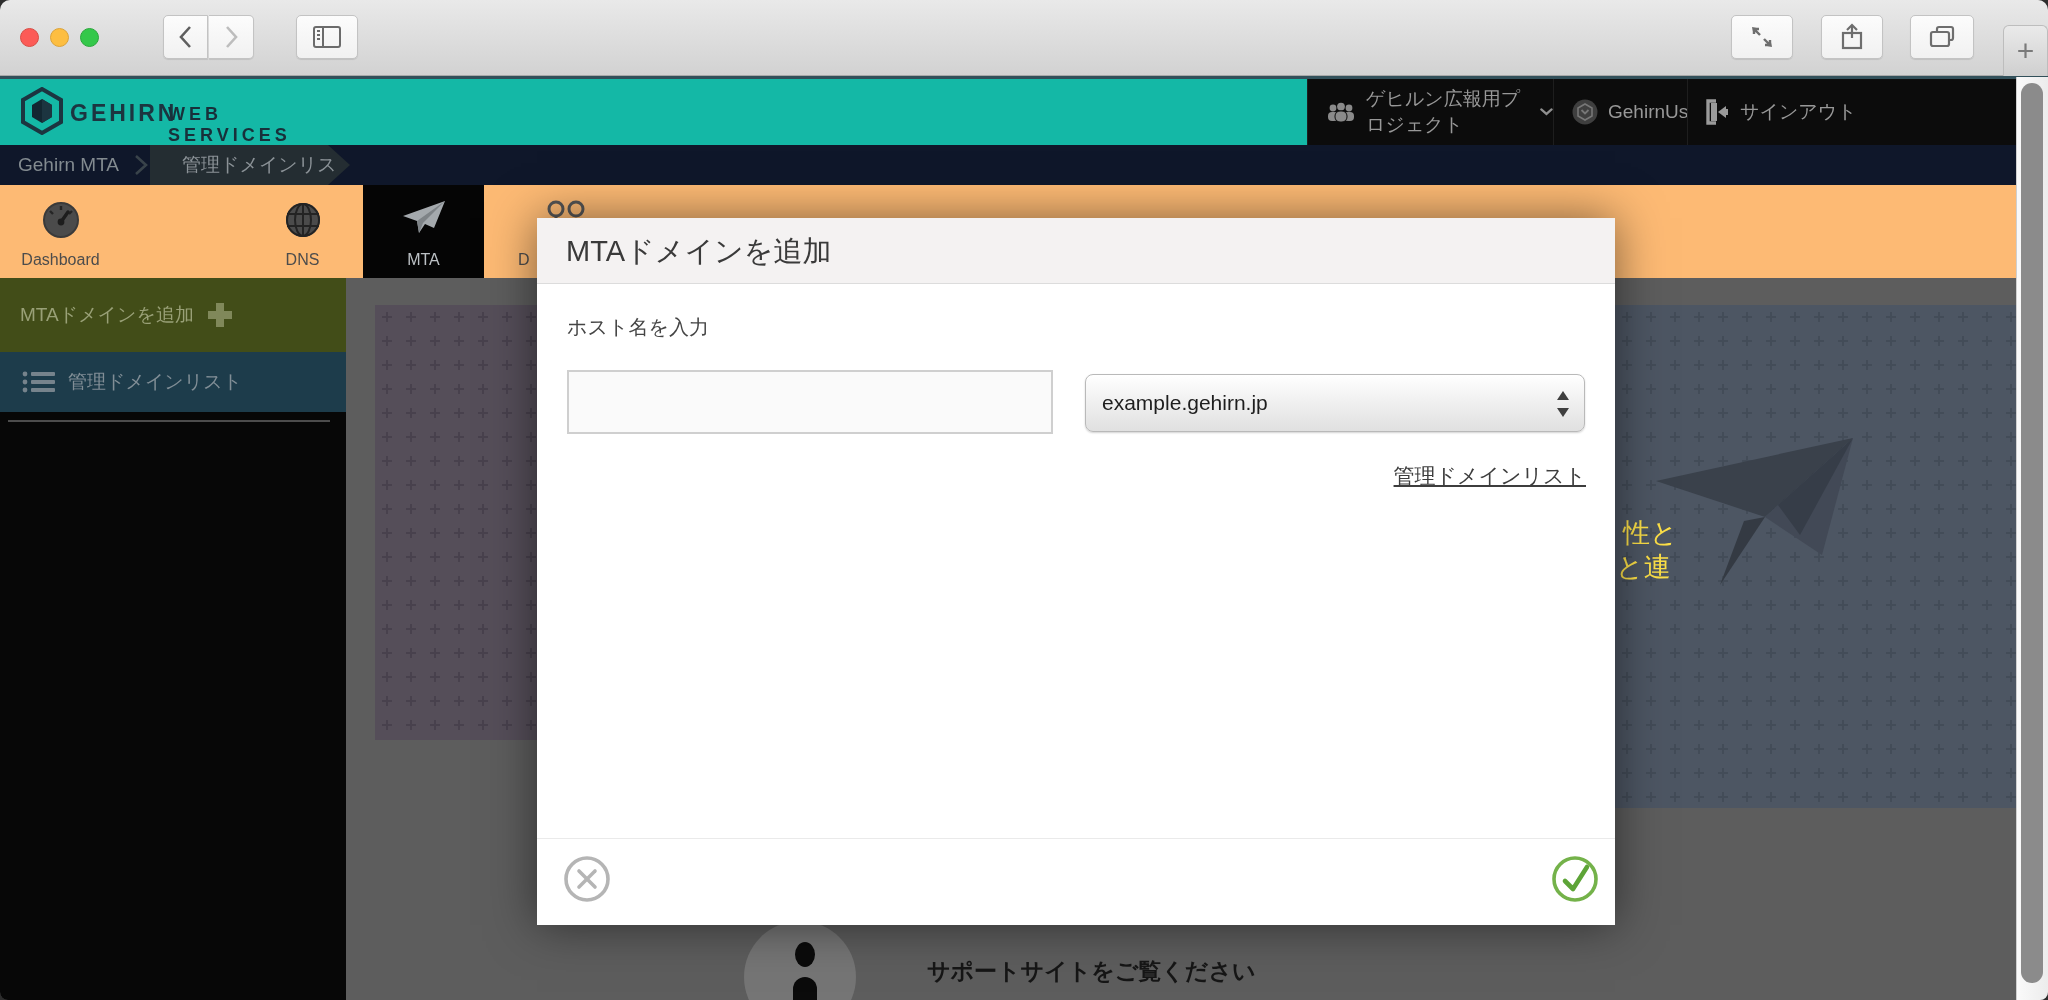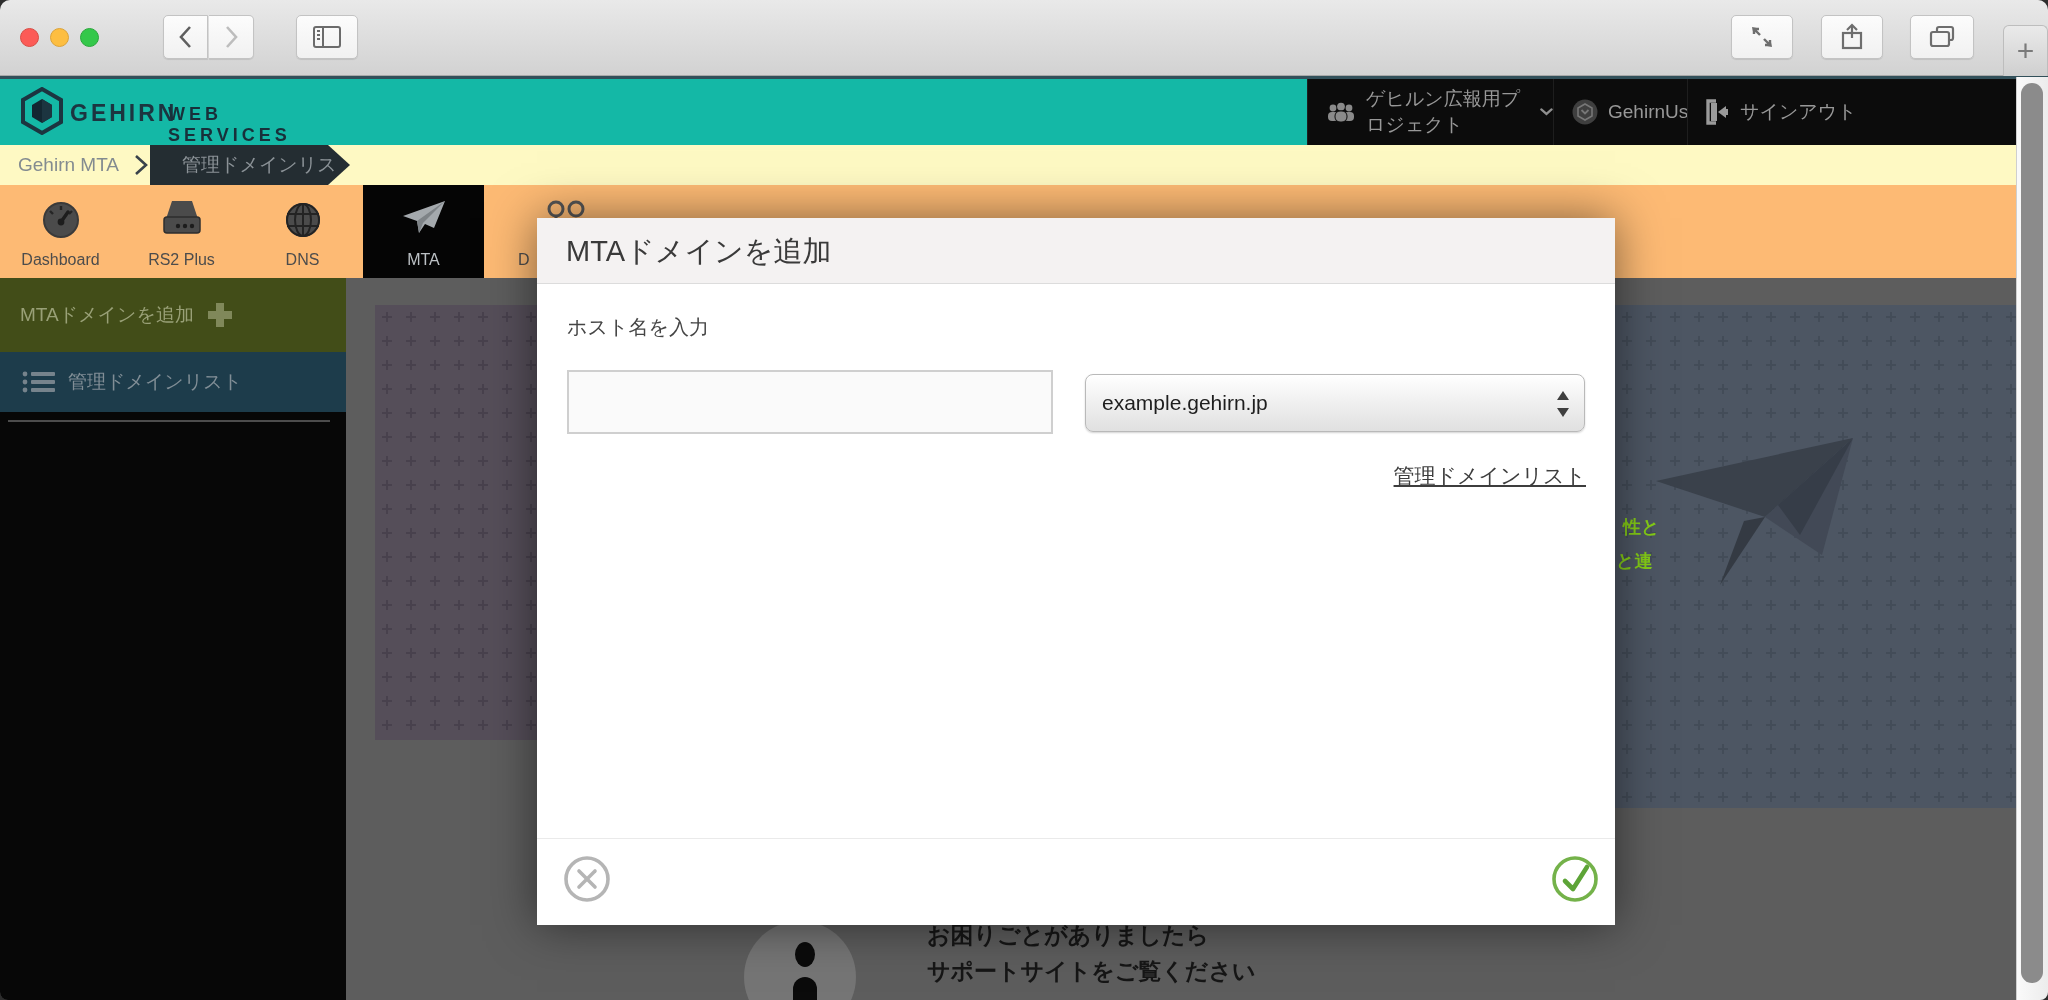--- a/index.html
+++ b/index.html
@@ -30,21 +30,21 @@
 #logo-name{left:50px;top:13px;font-size:23px;font-weight:bold;letter-spacing:3px;color:#1c3540}
 #logo-tag{left:148px;top:17px;font-size:18px;font-weight:600;letter-spacing:4px;color:#18303a}
 .hsec{top:0;height:66px;background:#0c0c0c;border-left:1px solid #1e1e1e;display:flex;align-items:center;color:#989898;font-size:19px}
 #sec-project{left:1307px;width:246px}
 #sec-user{left:1553px;width:134px}
 #sec-signout{left:1687px;width:361px;overflow:hidden}
 .hsec .hicon{margin:0 10px 0 18px;flex:none}
 #project-chevron{margin-left:12px}
 
 
-#breadcrumb{left:0;top:145px;width:2048px;height:40px;background:#fef9c3}
+#breadcrumb{left:0;top:145px;width:2048px;height:40px;background:#0f172a}
 #crumb-2{left:150px;top:0;width:200px;height:40px;background:#242d32;clip-path:polygon(0 0,178px 0,200px 50%,178px 100%,0 100%)}
 .crumb-label{color:#838b90;font-size:19px;line-height:40px}
 #crumb-1 .crumb-label{position:absolute;left:18px;top:0}
 #crumb-2 .crumb-label{position:absolute;left:32px;top:0;color:#8b9297}
 #crumb-sep{left:133px;top:9px;z-index:2}
 
 
 #services{left:0;top:185px;width:2048px;height:93px;background:#fdba74}
 .svc{top:0;width:121px;height:93px}
 .svc .svc-label{position:absolute;bottom:9px;width:100%;text-align:center;font-size:16px;color:#4c4c4c}
@@ -63,21 +63,21 @@
 #plus-glyph{position:relative;width:24px;height:24px;margin-left:14px}
 #plus-glyph:before,#plus-glyph:after{content:"";position:absolute;background:#80885a}
 #plus-glyph:before{left:8px;top:0;width:8px;height:24px}
 #plus-glyph:after{left:0;top:8px;width:24px;height:8px}
 
 
 #content-bg{left:346px;top:278px;width:1670px;height:722px;background:#5d5d5d}
 .banner{overflow:hidden}
 #banner-left{left:375px;top:305px;width:162px;height:435px;background:#554e59}
 #banner-right{left:1615px;top:305px;width:401px;height:503px;background:#4d5663}
-.frag{position:absolute;color:#84cc16;font-size:18px;font-weight:700}
+.frag{position:absolute;color:#fde047;font-size:27px;font-weight:400}
 #frag-1{left:8px;top:210px}
 #frag-2{left:1px;top:244px}
 
 
 #info-circle{left:744px;top:921px;width:112px;height:112px;border-radius:50%;background:#757575}
 #info-dot{left:795px;top:942px;width:20px;height:25px;border-radius:50%;background:#0b0b0b}
 #info-stem{left:793px;top:977px;width:24px;height:60px;border-radius:12px;background:#0b0b0b}
 .support-line{left:927px;color:#161616;font-size:23px;font-weight:bold}
 #support-1{top:920px}
 #support-2{top:956px}
@@ -222,30 +222,20 @@
       <svg class="svc-icon" width="42" height="42" viewBox="0 0 42 42">
         <circle cx="21" cy="21" r="17" fill="#4b4b4b"></circle>
         <circle cx="21" cy="21" r="17" fill="none" stroke="#3a3a3a" stroke-width="2"></circle>
         <line x1="21" y1="7" x2="21" y2="11" stroke="#252525" stroke-width="2.4"></line>
         <line x1="10" y1="12" x2="13" y2="15" stroke="#252525" stroke-width="2.4"></line>
         <line x1="32" y1="12" x2="29" y2="15" stroke="#252525" stroke-width="2.4"></line>
         <line x1="21" y1="23" x2="28" y2="13" stroke="#1d1d1d" stroke-width="3.4" stroke-linecap="round"></line>
         <circle cx="21" cy="23" r="3.4" fill="#1d1d1d"></circle>
       </svg>
       <div class="svc-label">Dashboard</div>
-    </div>
-    <div class="abs svc" style="left:121px">
-      <svg class="svc-icon" width="48" height="40" viewBox="0 0 48 40">
-        <path d="M14 2 L34 2 L40 20 L8 20 Z" fill="#4b4b4b"></path>
-        <rect x="6" y="18" width="36" height="16" rx="3" fill="#4b4b4b" stroke="#2e2e2e" stroke-width="1.5"></rect>
-        <circle cx="20" cy="27" r="2.2" fill="#1c1c1c"></circle>
-          <circle cx="27" cy="27" r="2.2" fill="#1c1c1c"></circle>
-          <circle cx="34" cy="27" r="2.2" fill="#1c1c1c"></circle>
-      </svg>
-      <div class="svc-label">RS2 Plus</div>
     </div>
     <div class="abs svc" style="left:242px">
       <svg class="svc-icon" width="42" height="42" viewBox="0 0 42 42">
         <circle cx="21" cy="21" r="17" fill="#4b4b4b"></circle>
         <g fill="none" stroke="#232323" stroke-width="2">
           <circle cx="21" cy="21" r="16"></circle>
           <ellipse cx="21" cy="21" rx="8" ry="16"></ellipse>
           <line x1="5" y1="15" x2="37" y2="15"></line>
           <line x1="5" y1="27" x2="37" y2="27"></line>
           <line x1="21" y1="5" x2="21" y2="37"></line>
@@ -319,21 +309,20 @@
       <polygon points="115,82 70,150 94,86" fill="#343a43"></polygon>
       <polygon points="203,3 128,70 150,100" fill="#363d48"></polygon>
     </svg>
     <span class="frag" id="frag-1">性と</span>
     <span class="frag" id="frag-2">と連</span>
   </div>
 
   <div class="abs" id="info-circle"></div>
   <div class="abs" id="info-dot"></div>
   <div class="abs" id="info-stem"></div>
-  <div class="abs support-line" id="support-1">お困りごとがありましたら</div>
   <div class="abs support-line" id="support-2">サポートサイトをご覧ください</div>
 
   <div class="abs" id="modal">
     <div class="abs" id="modal-header">
       <span id="modal-title">MTAドメインを追加</span>
     </div>
     <div class="abs" id="host-label">ホスト名を入力</div>
     <input class="abs" id="host-input" type="text" value="" style="">
     <div class="abs" id="domain-select">
       <span>example.gehirn.jp</span>

